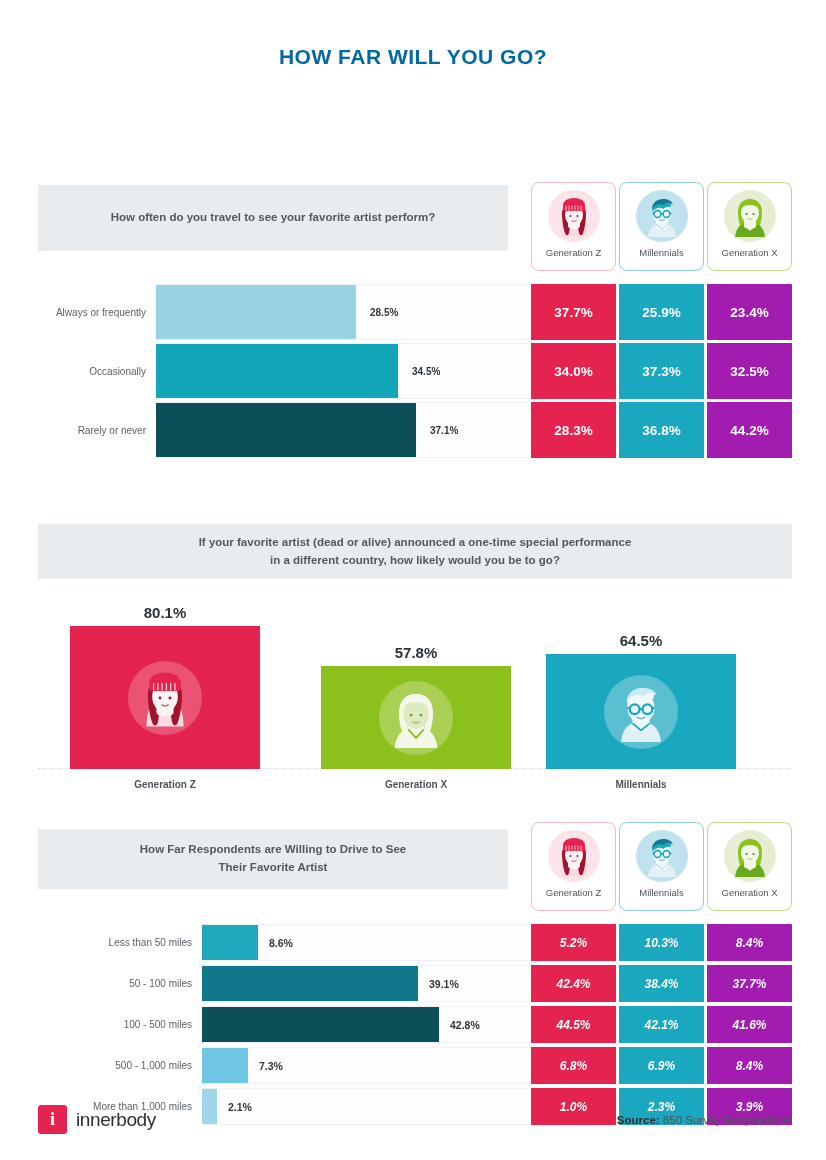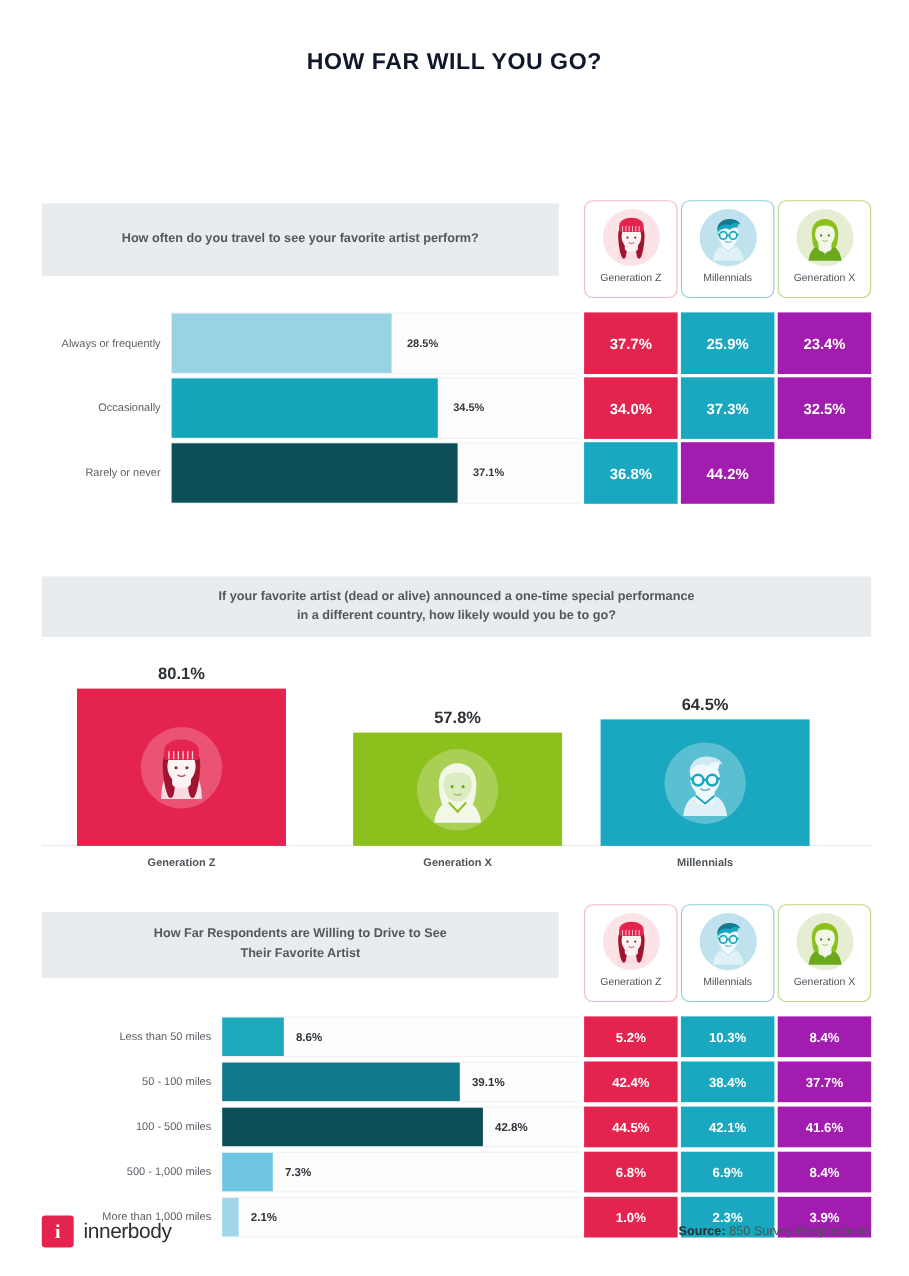--- a/index.html
+++ b/index.html
@@ -12,21 +12,21 @@
     position: relative;
     overflow: hidden;
   }
 
   
   .main-title {
     text-align: center;
     font-size: 21px;
     font-weight: bold;
     letter-spacing: 0.5px;
-    color: #0f172a;
+    color: #0369a1;
     padding-top: 45px;
   }
 
   
   .section { position: relative; }
 
   
   .q-banner {
     background: #e8ecef;
     color: #53585e;
@@ -122,21 +122,21 @@
     display: flex;
     align-items: center;
     justify-content: center;
     color: #ffffff;
     font-weight: bold;
     font-size: 13.5px;
   }
   .cell.c-genz { background: #e4234e; }
   .cell.c-mill { background: #1aa7c0; }
   .cell.c-genx { background: #a21caf; }
-  .cell.small { font-size: 12px; }
+  .cell.small { font-size: 12px; font-style: italic; }
 
   
   .col-chart {
     position: absolute;
     left: 38px;
     top: 528px;
     width: 754px;
     height: 200px;
   }
   .col-baseline {
@@ -325,20 +325,21 @@
     <div class="cell c-genz">37.7%</div>
     <div class="cell c-mill">25.9%</div>
     <div class="cell c-genx">23.4%</div>
   </div>
   <div class="cells-row" style="left:531px;top:274px;height:56px;">
     <div class="cell c-genz">34.0%</div>
     <div class="cell c-mill">37.3%</div>
     <div class="cell c-genx">32.5%</div>
   </div>
   <div class="cells-row" style="left:531px;top:333px;height:56px;">
+    <div class="cell c-genz">28.3%</div>
     <div class="cell c-mill">36.8%</div>
     <div class="cell c-genx">44.2%</div>
   </div>
 </div>
 
 <div class="section">
 
   <div class="q-banner" style="position:absolute;left:38px;top:455px;width:754px;height:55px;flex-direction:column;">
     <span>If your favorite artist (dead or alive) announced a one-time special performance</span>
     <span>in a different country, how likely would you be to go?</span>

